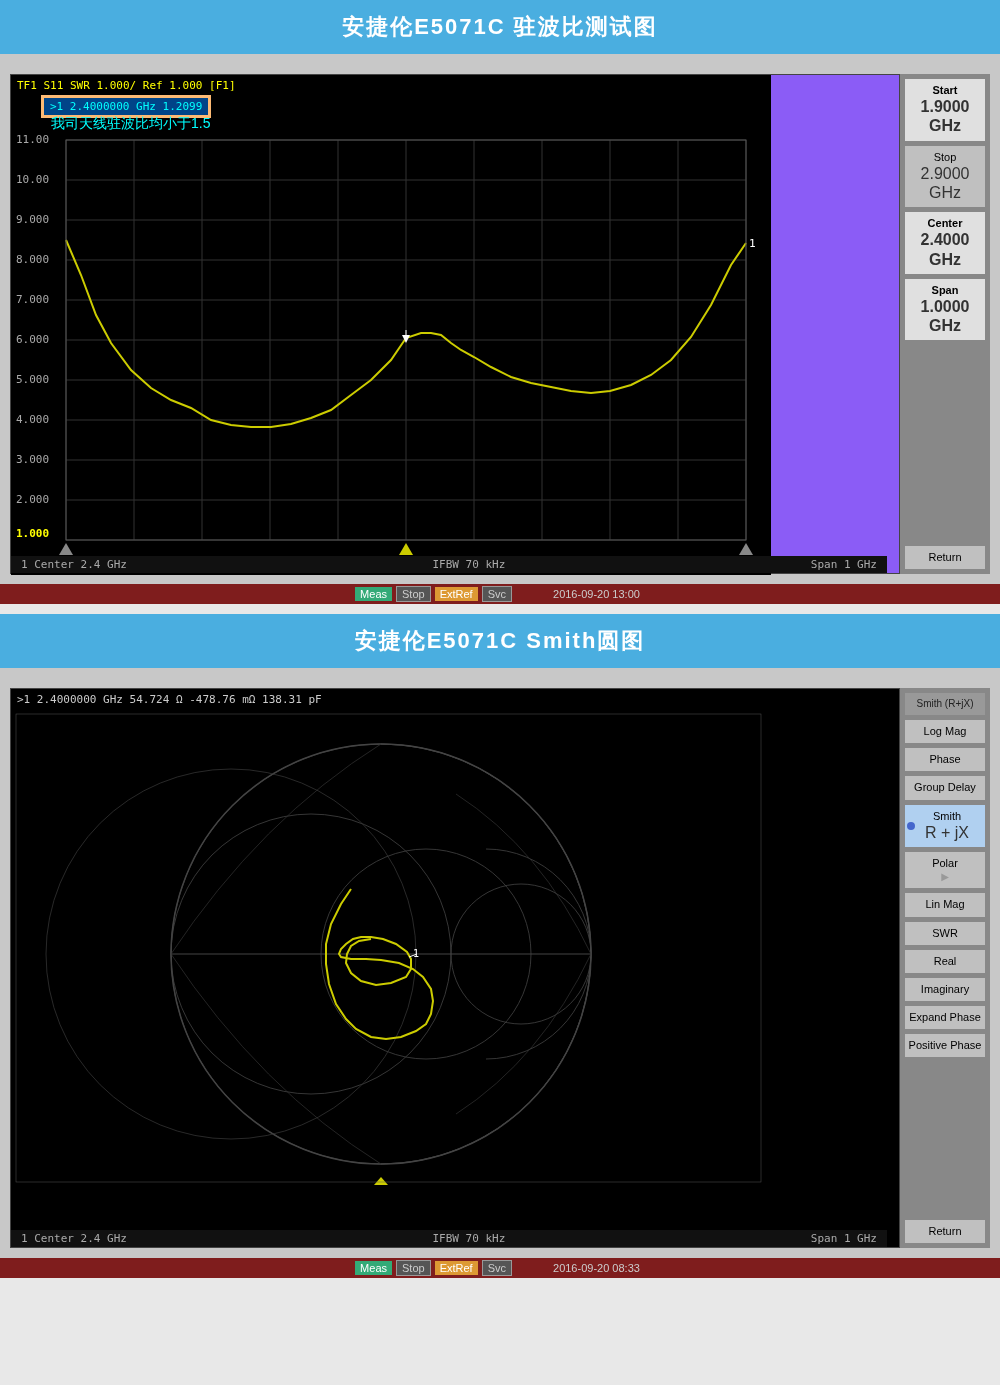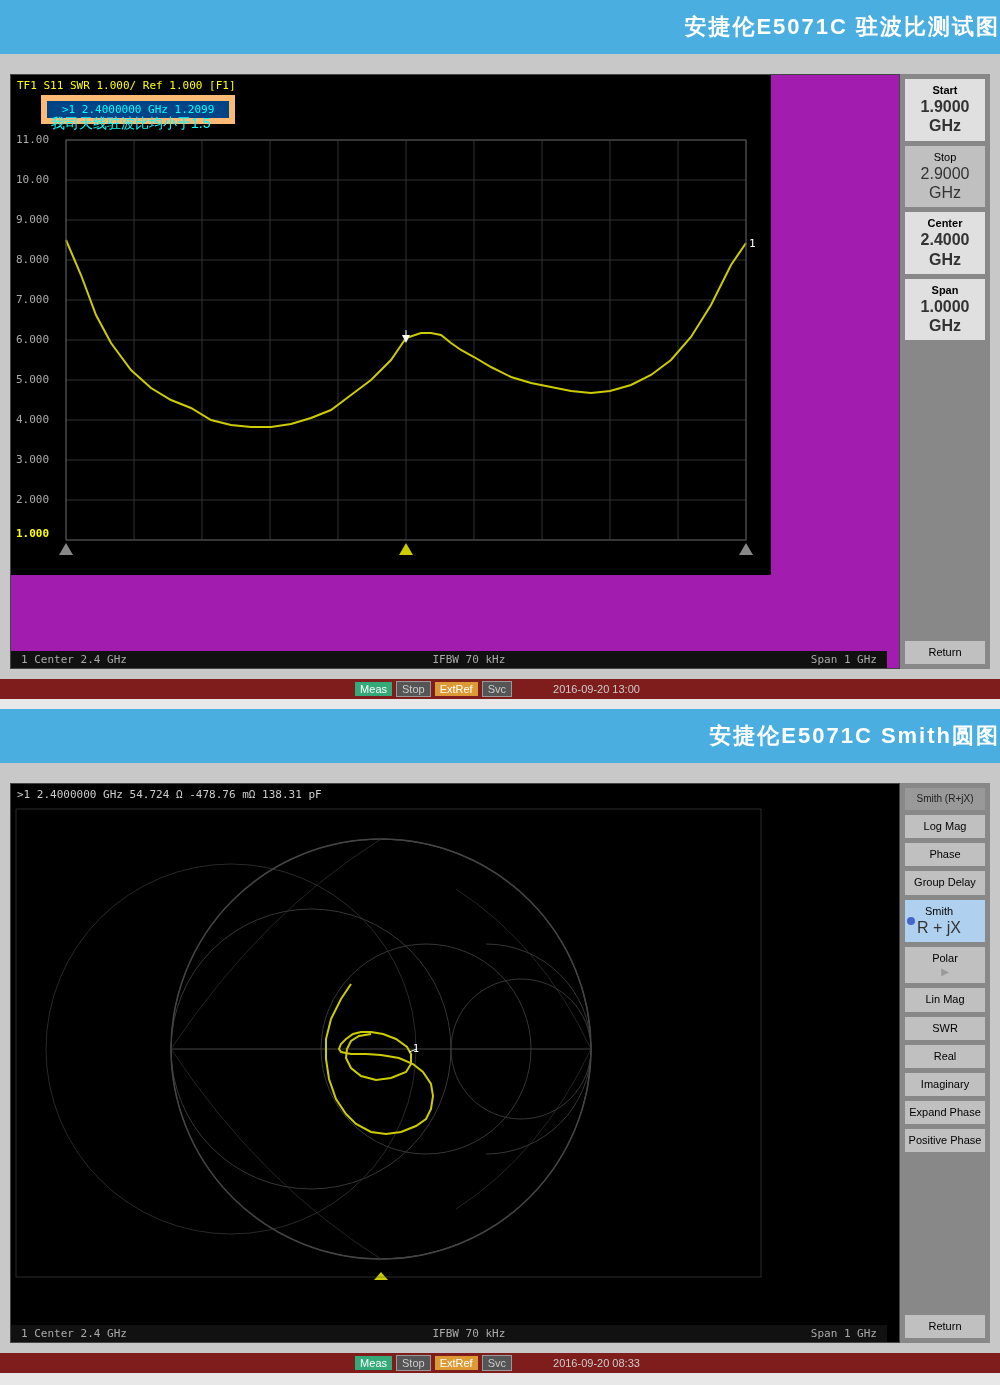--- a/index.html
+++ b/index.html
@@ -6,22 +6,22 @@
     body {
       width: 1000px;
       background: #e8e8e8;
       font-family: Arial, sans-serif;
     }
 
     
     .section-header {
       background: #4aaee0;
       color: white;
-      text-align: right;
-      padding: 12px 0;
+      text-align: center;
+      padding: 12px 16px;
       font-size: 22px;
       font-weight: bold;
       letter-spacing: 2px;
     }
 
     
     .panel {
       background: #c8c8c8;
       padding: 20px 10px 10px 10px;
       display: flex;
@@ -100,41 +100,41 @@
       color: #ffff00;
       font-size: 11px;
       font-family: monospace;
     }
 
     .marker-box {
       position: absolute;
       top: 20px;
       left: 30px;
       background: #004488;
-      border: 6px solid #fdba74;
+      border: 3px solid #fdba74;
       color: #00ffff;
       font-size: 11px;
-      padding: 2px 15px;
+      padding: 2px 6px;
       font-family: monospace;
     }
 
     .chinese-label {
       position: absolute;
       top: 40px;
       left: 40px;
       color: #00ffff;
       font-size: 14px;
     }
 
     
     .swr-chart {
       width: 760px;
-      height: 595px;
+      height: 500px;
       position: relative;
-      background: #a21caf;
+      background: #8b5cf6;
     }
 
     .smith-chart {
       width: 760px;
       height: 560px;
       position: relative;
       background: #000;
     }
 
     .chart-bottom-bar {
@@ -436,21 +436,21 @@
     </div>
     <div class="sidebar-btn">
       <div>Log Mag</div>
     </div>
     <div class="sidebar-btn">
       <div>Phase</div>
     </div>
     <div class="sidebar-btn">
       <div>Group Delay</div>
     </div>
-    <div class="sidebar-btn selected" style="display:flex;flex-direction:row;align-items:center;gap:2px;">
+    <div class="sidebar-btn selected" style="display:flex;flex-direction:row;align-items:center;gap:10px;">
       <div style="width:8px;height:8px;background:#4466cc;border-radius:50%;flex-shrink:0;"></div>
       <div>
         <div>Smith</div>
         <div class="sub">R + jX</div>
       </div>
     </div>
     <div class="sidebar-btn">
       <div>Polar</div>
       <span style="font-size:10px;color:#999;">▶</span>
     </div>

